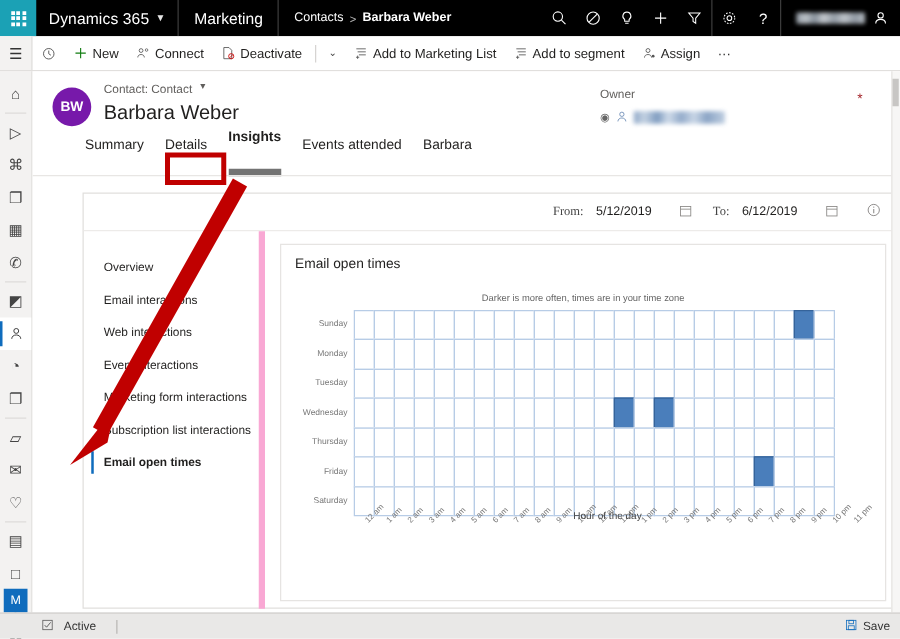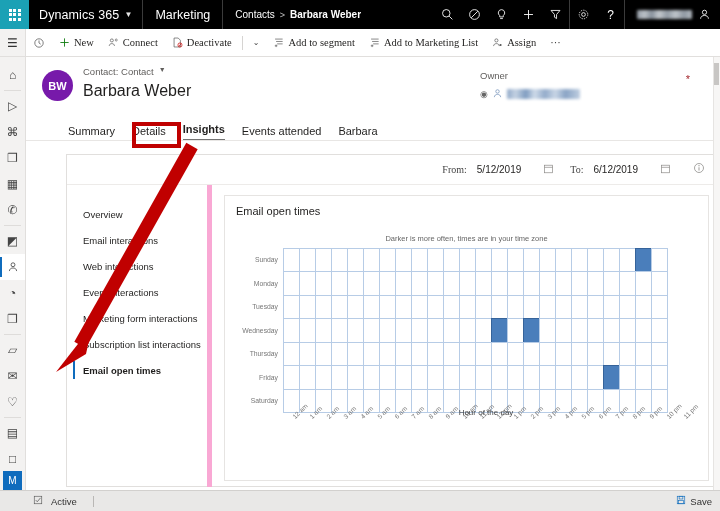--- a/index.html
+++ b/index.html
@@ -58,21 +58,21 @@
   .cmd-ham {
     width:26px; height:27px; display:flex; align-items:center; justify-content:center;
     border-right:1px solid #e1dfdd; background:#f3f2f1; color:#333; font-size:12px;
   }
   .cmd-back {
     width:26px; height:27px; display:flex; align-items:center; justify-content:center;
     color:#444; font-size:12px;
   }
   .cmd-item {
     display:flex; align-items:center; gap:4px; padding:0 7px; height:27px;
-    white-space:nowrap; color:#201f1e;font-family:Liberation Serif, serif;
+    white-space:nowrap; color:#201f1e;
   }
   .cmd-sep { width:1px; height:14px; background:#d6d4d2; margin:0 3px; }
   .cmd-caret { padding:0 7px; font-size:8px; color:#444; display:flex; align-items:center; height:27px;}
   .ico { display:inline-flex; align-items:center; justify-content:center; }
 
   
   .rail {
     position:absolute; left:0; top:57px; width:26px; height:433px;
     background:#f3f2f1; border-right:1px solid #e1dfdd;
   }
@@ -111,22 +111,22 @@
   .owner-row { display:flex; align-items:center; gap:4px; margin-top:7px; }
   .owner-row .o-ico { font-size:9px; color:#666; }
   .owner-blur {
     width:73px; height:10px; border-radius:1px;
     background:linear-gradient(93deg,#8fa8c8 0%,#c4d2e2 12%,#7f9cc0 26%,#cfdbe9 38%,#93abca 52%,#c9d6e6 66%,#8aa4c5 80%,#c0cfe1 100%);
     filter:blur(1.7px);
   }
   .req-star { position:absolute; right:30px; top:16px; color:#a4262c; font-size:11px; }
 
   .tabs { position:relative; display:flex; align-items:flex-end; gap:17px; padding:0 0 0 42px; height:24px; font-size:11px; }
-  .tab { color:#201f1e; padding-bottom:4px; white-space:nowrap; }
-  .tab.active { font-weight:bold; border-bottom:2px solid #737373;margin-top:41px; }
+  .tab { color:#201f1e; padding-bottom:19px; white-space:nowrap; }
+  .tab.active { font-weight:bold; border-bottom:6px solid #737373;margin-top:41px; }
   .tabs-rule { position:absolute; left:0; right:0; bottom:0; height:1px; background:#e8e6e4; }
 
   
   .insights {
     position:absolute; left:40px; top:97px; width:650px; height:333px;
     background:#fff; border:1px solid #e1dfdd;
   }
   .daterow {
     height:30px; display:flex; align-items:center; justify-content:flex-end;
     gap:6px; padding-right:10px; font-size:10px; color:#201f1e;
@@ -319,33 +319,33 @@
     <div class="cmd-item">
       <span class="ico">
         <svg width="11" height="11" viewBox="0 0 16 16">
             <line x1="3" y1="3" x2="14" y2="3" stroke="#555" stroke-width="1"></line>
             <line x1="4.5" y1="6.5" x2="14" y2="6.5" stroke="#555" stroke-width="1"></line>
             <line x1="6" y1="10" x2="14" y2="10" stroke="#555" stroke-width="1"></line>
             <line x1="2.6" y1="12.8" x2="6.4" y2="12.8" stroke="#555" stroke-width="1"></line>
             <line x1="4.5" y1="10.9" x2="4.5" y2="14.7" stroke="#555" stroke-width="1"></line>
           </svg>
       </span>
-      <span>Add to segment</span>
+      <span>Add to Marketing List</span>
     </div>
     <div class="cmd-item">
       <span class="ico">
         <svg width="11" height="11" viewBox="0 0 16 16">
             <line x1="3" y1="3" x2="14" y2="3" stroke="#555" stroke-width="1"></line>
             <line x1="4.5" y1="6.5" x2="14" y2="6.5" stroke="#555" stroke-width="1"></line>
             <line x1="6" y1="10" x2="14" y2="10" stroke="#555" stroke-width="1"></line>
             <line x1="2.6" y1="12.8" x2="6.4" y2="12.8" stroke="#555" stroke-width="1"></line>
             <line x1="4.5" y1="10.9" x2="4.5" y2="14.7" stroke="#555" stroke-width="1"></line>
           </svg>
       </span>
-      <span>Add to Marketing List</span>
+      <span>Add to segment</span>
     </div>
     <div class="cmd-item">
       <span class="ico">
         <svg width="11" height="11" viewBox="0 0 16 16">
             <circle cx="6.4" cy="5" r="2.3" fill="none" stroke="#555" stroke-width="1"></circle>
             <path d="M2.3 13.2c0-2.3 1.9-3.6 4.1-3.6s4.1 1.3 4.1 3.6" fill="none" stroke="#555" stroke-width="1"></path>
             <circle cx="12.4" cy="11.6" r="1.6" fill="#555"></circle>
           </svg>
       </span>
       <span>Assign</span>

